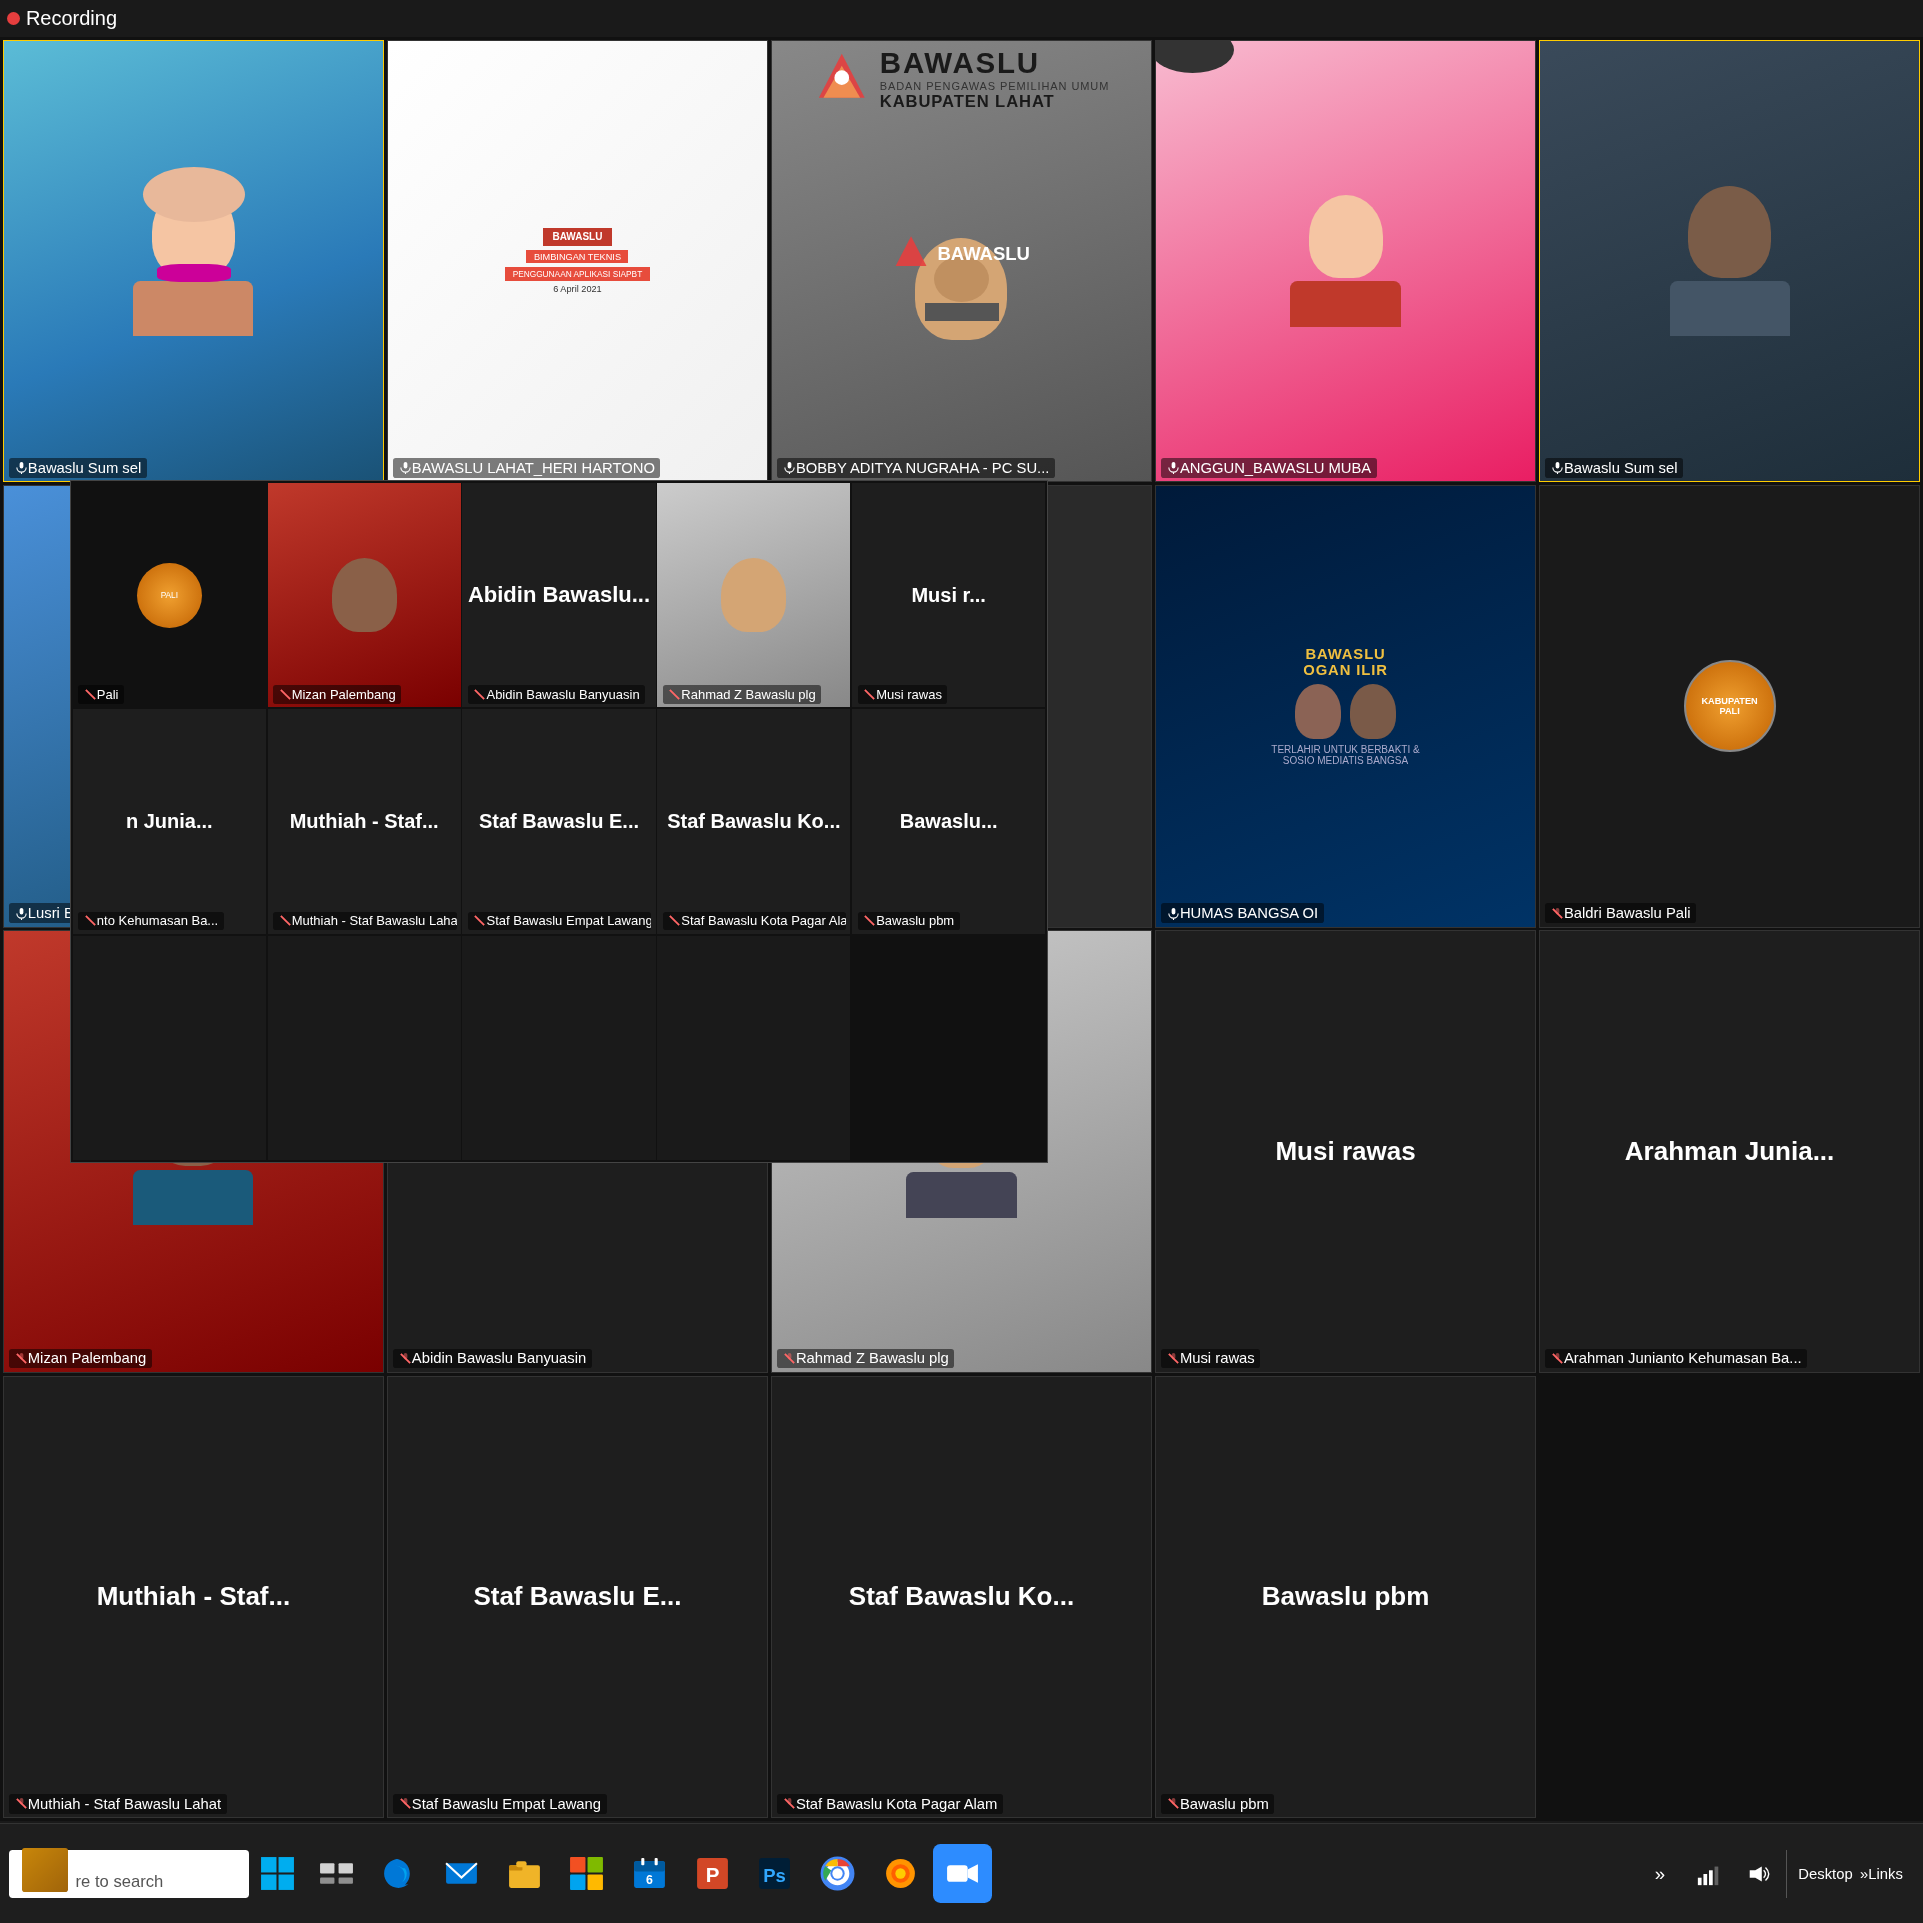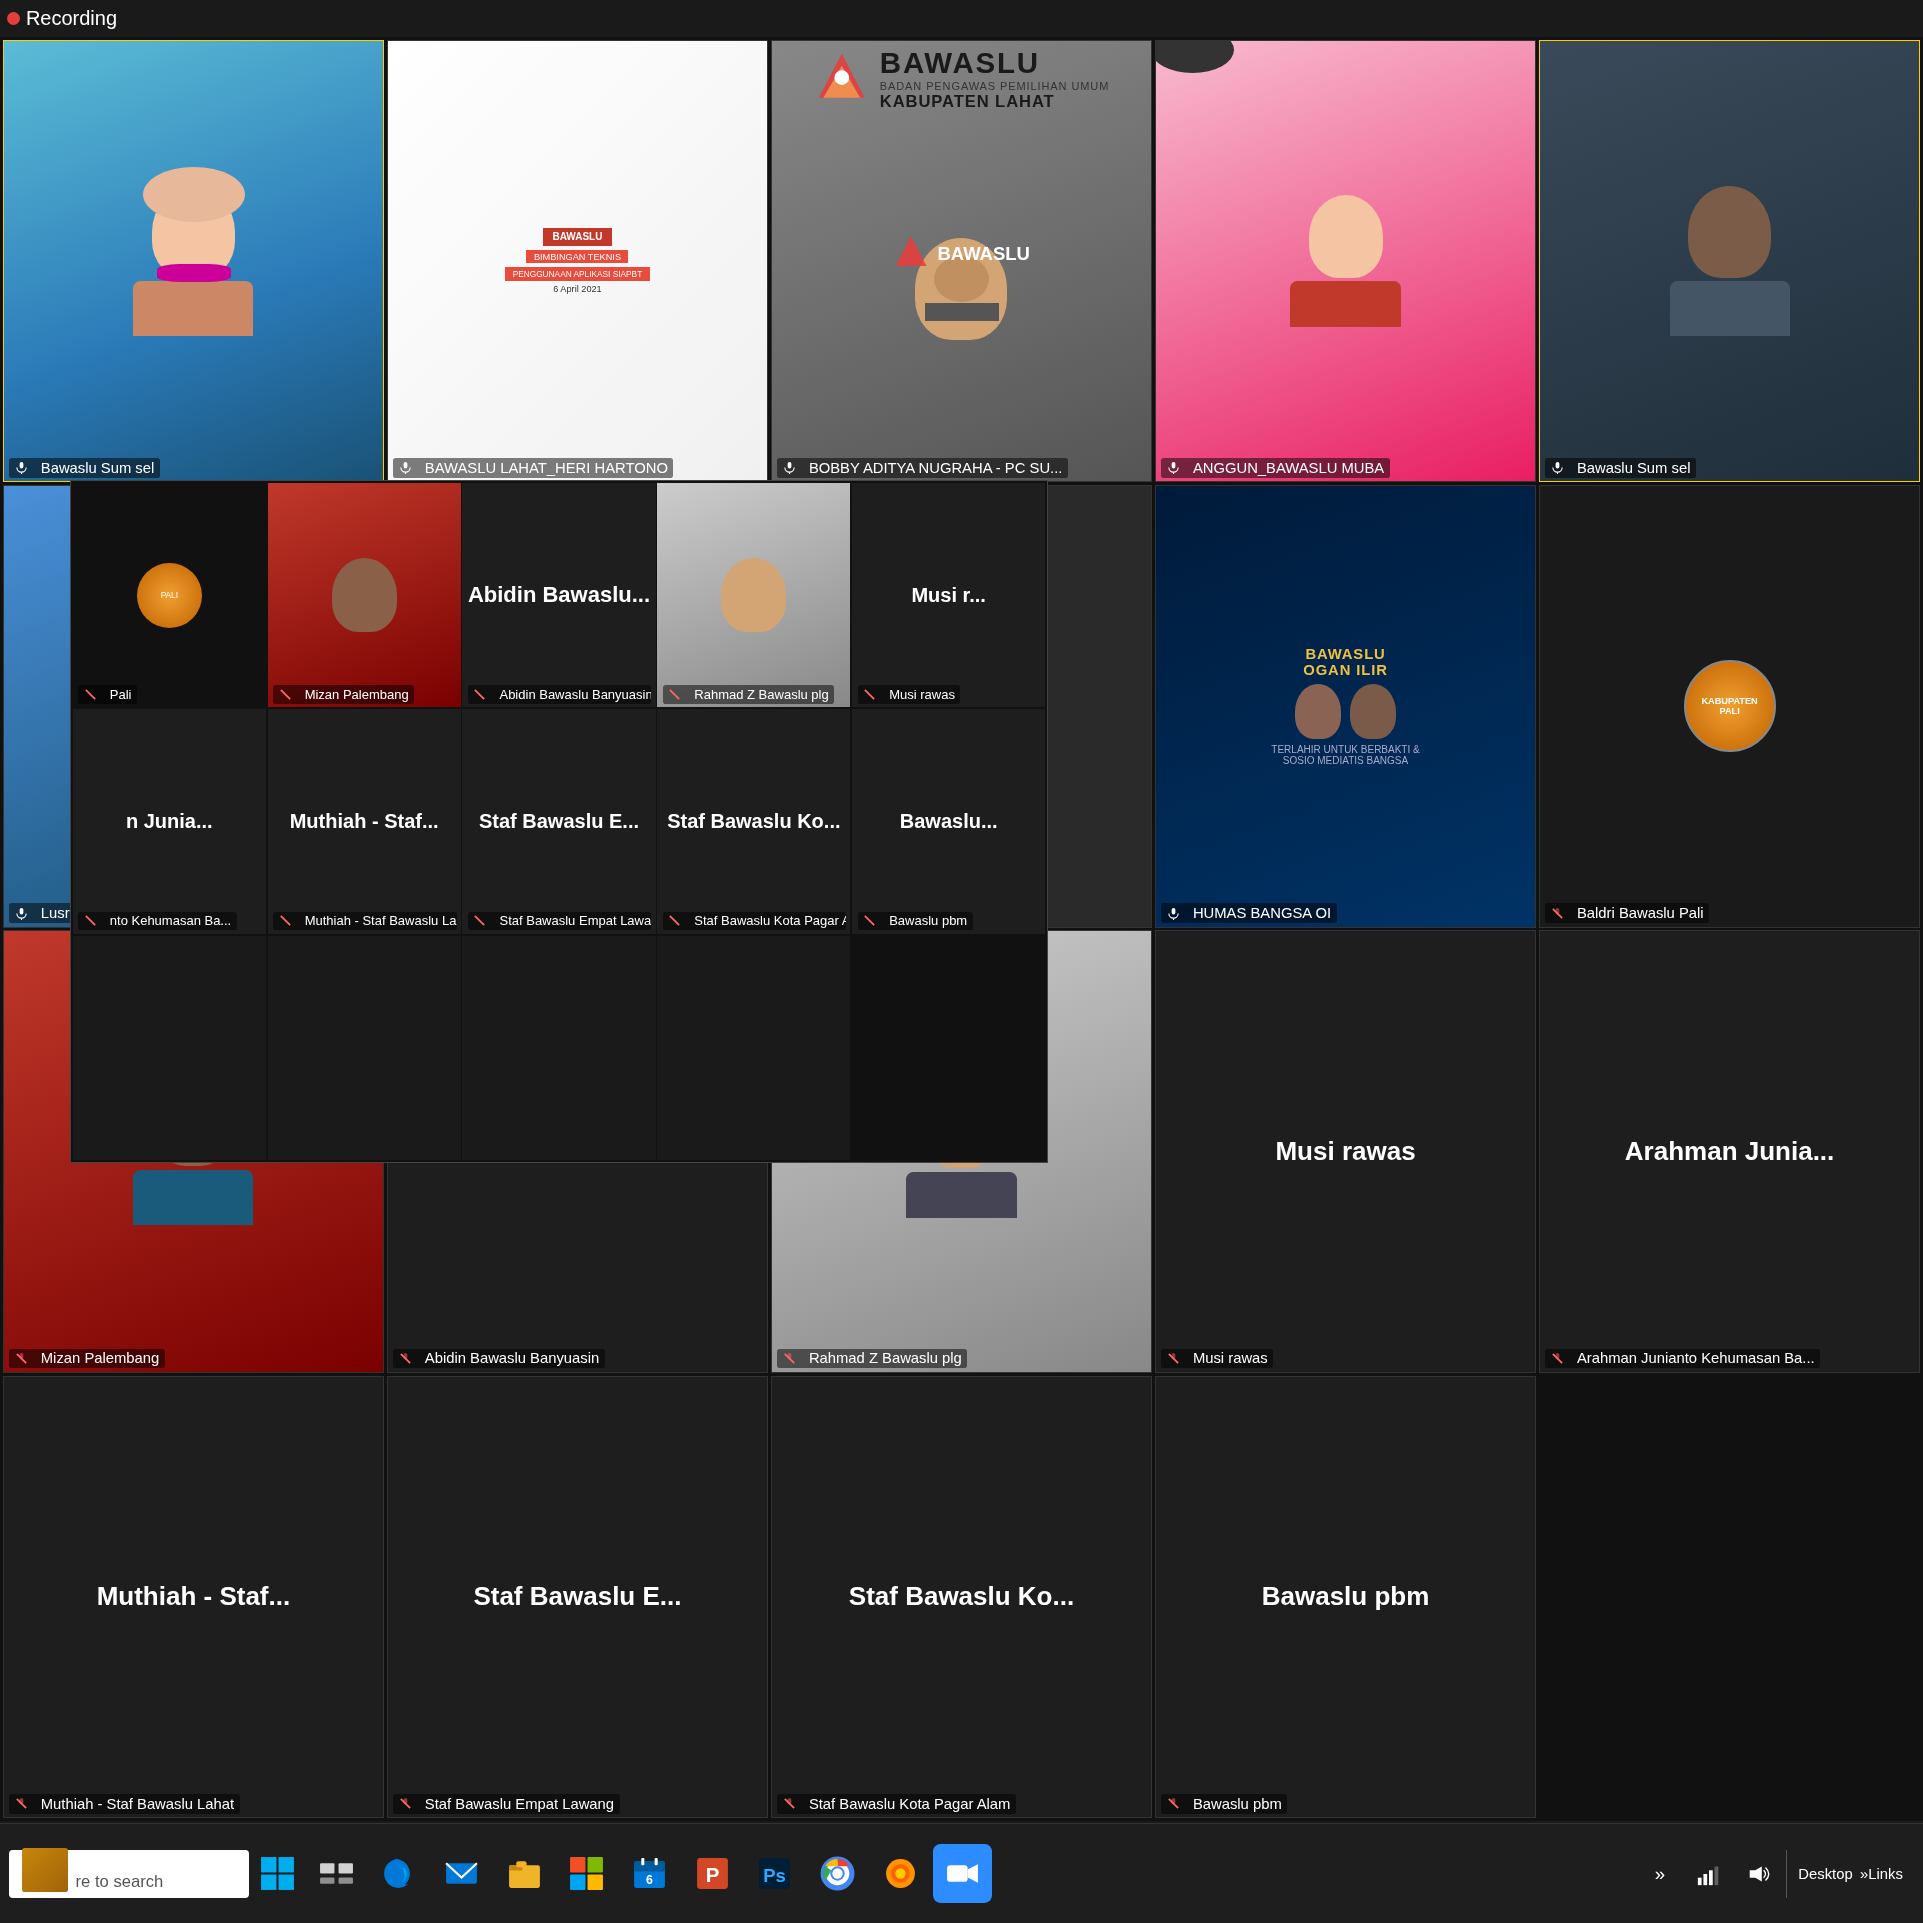--- a/index.html
+++ b/index.html
@@ -65,21 +65,21 @@
       position: absolute;
       bottom: 3.7px;
       left: 5.5px;
       color: #fff;
       font-size: 14.8px;
       background: rgba(0,0,0,0.5);
       padding: 1.8px 5.5px;
       border-radius: 2.8px;
       display: flex;
       align-items: center;
-      gap: 13px;
+      gap: 0;
       max-width: 95%;
       white-space: nowrap;
       overflow: hidden;
       text-overflow: ellipsis;
     }
 
     .mic-icon {
       width: 13px;
       height: 13px;
       flex-shrink: 0;

